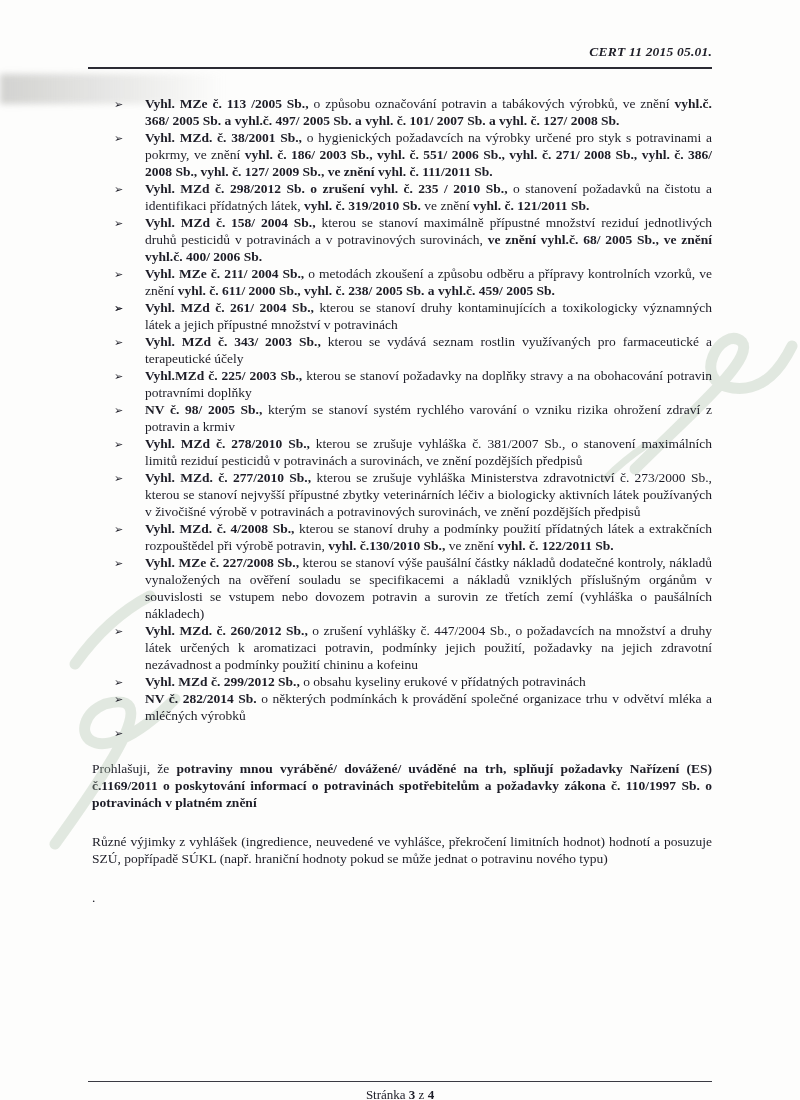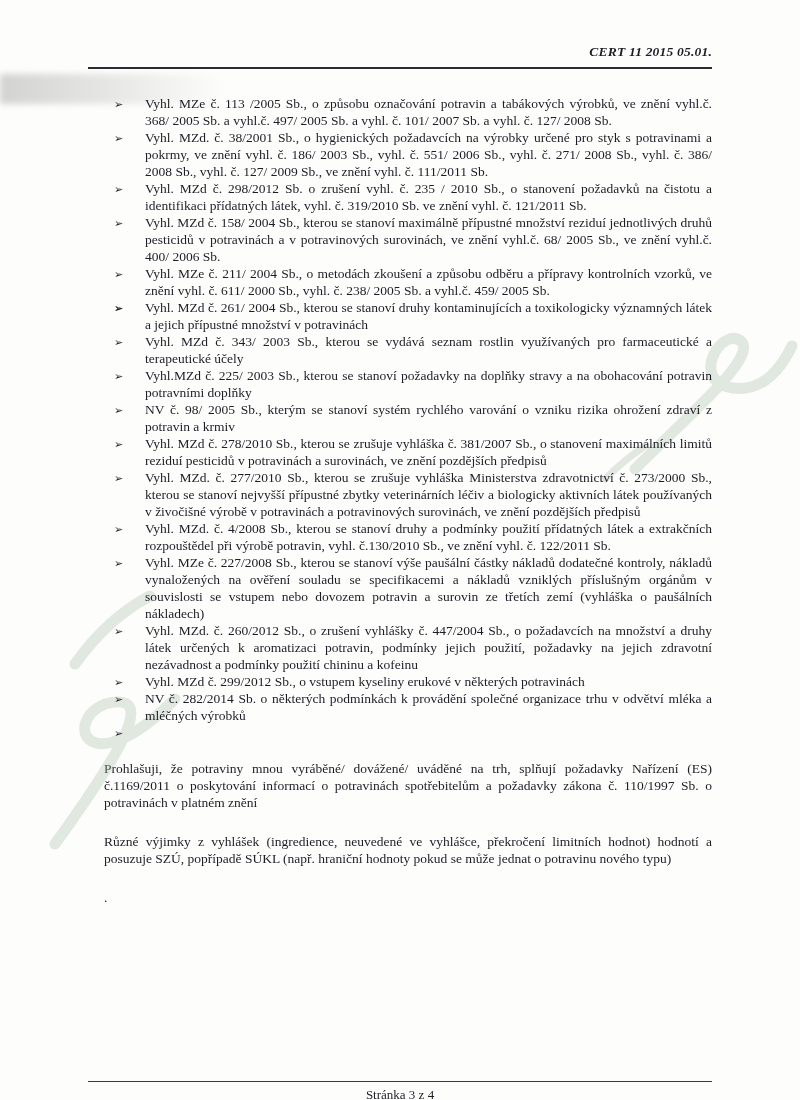--- a/index.html
+++ b/index.html
@@ -46,25 +46,25 @@
     left:26px;top:1px;
     font-family:"DejaVu Sans", sans-serif;
     font-size:11px;
   }
   .paragraphs{
     margin:36px 88px 0 88px;
     font-size:13.5px;
     line-height:17px;
   }
   .para{
-    margin:22px 0 0 16px;
+    margin:22px 0 0 4px;
     text-align:justify;
   }
   .para:first-child{margin-top:0;}
-  .seg.bold{font-weight:normal;}
+  .seg.bold{font-weight:bold;}
   .doc-footer{
     position:absolute;
     left:88px;right:88px;bottom:34px;
     border-top:1px solid #3a3a42;
     border-bottom:1px solid #3a3a42;
     text-align:center;
     padding:5px 0 6px 0;
     font-size:13px;
   }
 </style>
@@ -97,21 +97,21 @@
       <div class="reg-item"><span class="bullet">➢</span></div>
       <div class="reg-item"><span class="bullet">➢</span><span><span class="seg bold">Vyhl. MZd č. 261/ 2004 Sb.,</span><span class="seg"> kterou se stanoví druhy kontaminujících a toxikologicky významných látek a jejich přípustné množství v potravinách</span></span></div>
       <div class="reg-item"><span class="bullet">➢</span><span><span class="seg bold">Vyhl. MZd č. 343/ 2003 Sb.,</span><span class="seg"> kterou se vydává seznam rostlin využívaných pro farmaceutické a terapeutické účely</span></span></div>
       <div class="reg-item"><span class="bullet">➢</span><span><span class="seg bold">Vyhl.MZd č. 225/ 2003 Sb.,</span><span class="seg"> kterou se stanoví požadavky na doplňky stravy a na obohacování potravin potravními doplňky</span></span></div>
       <div class="reg-item"><span class="bullet">➢</span><span><span class="seg bold">NV č. 98/ 2005 Sb.,</span><span class="seg"> kterým se stanoví systém rychlého varování o vzniku rizika ohrožení zdraví z potravin a krmiv</span></span></div>
       <div class="reg-item"><span class="bullet">➢</span><span><span class="seg bold">Vyhl. MZd č. 278/2010 Sb.,</span><span class="seg"> kterou se zrušuje vyhláška č. 381/2007 Sb., o stanovení maximálních limitů reziduí pesticidů v potravinách a surovinách, ve znění pozdějších předpisů</span></span></div>
       <div class="reg-item"><span class="bullet">➢</span><span><span class="seg bold">Vyhl. MZd. č. 277/2010 Sb.,</span><span class="seg"> kterou se zrušuje vyhláška Ministerstva zdravotnictví č. 273/2000 Sb., kterou se stanoví nejvyšší přípustné zbytky veterinárních léčiv a biologicky aktivních látek používaných v živočišné výrobě v potravinách a potravinových surovinách, ve znění pozdějších předpisů</span></span></div>
       <div class="reg-item"><span class="bullet">➢</span><span><span class="seg bold">Vyhl. MZd. č. 4/2008 Sb.,</span><span class="seg"> kterou se stanoví druhy a podmínky použití přídatných látek a extrakčních rozpouštědel při výrobě potravin, </span><span class="seg bold">vyhl. č.130/2010 Sb.,</span><span class="seg"> ve znění </span><span class="seg bold">vyhl. č. 122/2011 Sb.</span></span></div>
       <div class="reg-item"><span class="bullet">➢</span><span><span class="seg bold">Vyhl. MZe č. 227/2008 Sb.,</span><span class="seg"> kterou se stanoví výše paušální částky nákladů dodatečné kontroly, nákladů vynaložených na ověření souladu se specifikacemi a nákladů vzniklých příslušným orgánům v souvislosti se vstupem nebo dovozem potravin a surovin ze třetích zemí (vyhláška o paušálních nákladech)</span></span></div>
       <div class="reg-item"><span class="bullet">➢</span><span><span class="seg bold">Vyhl. MZd. č. 260/2012 Sb.,</span><span class="seg"> o zrušení vyhlášky č. 447/2004 Sb., o požadavcích na množství a druhy látek určených k aromatizaci potravin, podmínky jejich použití, požadavky na jejich zdravotní nezávadnost a podmínky použití chininu a kofeinu</span></span></div>
-      <div class="reg-item"><span class="bullet">➢</span><span><span class="seg bold">Vyhl. MZd č. 299/2012 Sb.,</span><span class="seg"> o vstupem kyseliny erukové v některých potravinách</span></span></div>
+      <div class="reg-item"><span class="bullet">➢</span><span><span class="seg bold">Vyhl. MZd č. 299/2012 Sb.,</span><span class="seg"> o obsahu kyseliny erukové v přídatných potravinách</span></span></div>
       <div class="reg-item"><span class="bullet">➢</span><span><span class="seg bold">NV č. 282/2014 Sb.</span><span class="seg"> o některých podmínkách k provádění společné organizace trhu v odvětví mléka a mléčných výrobků</span></span></div>
       <div class="reg-item"><span class="bullet">➢</span></div>
     </div>
 
   <div class="paragraphs">
       <p class="para"><span class="seg">Prohlašuji, že </span><span class="seg bold">potraviny mnou vyráběné/ dovážené/ uváděné na trh, splňují požadavky Nařízení (ES) č.1169/2011 o poskytování informací o potravinách spotřebitelům a požadavky zákona č. 110/1997 Sb. o potravinách v platném znění</span></p>
       <p class="para"><span class="seg">Různé výjimky z vyhlášek (ingredience, neuvedené ve vyhlášce, překročení limitních hodnot) hodnotí a posuzuje SZÚ, popřípadě SÚKL (např. hraniční hodnoty pokud se může jednat o potravinu nového typu)</span></p>
       <p class="para"><span class="seg">.</span></p>
     </div>
 

